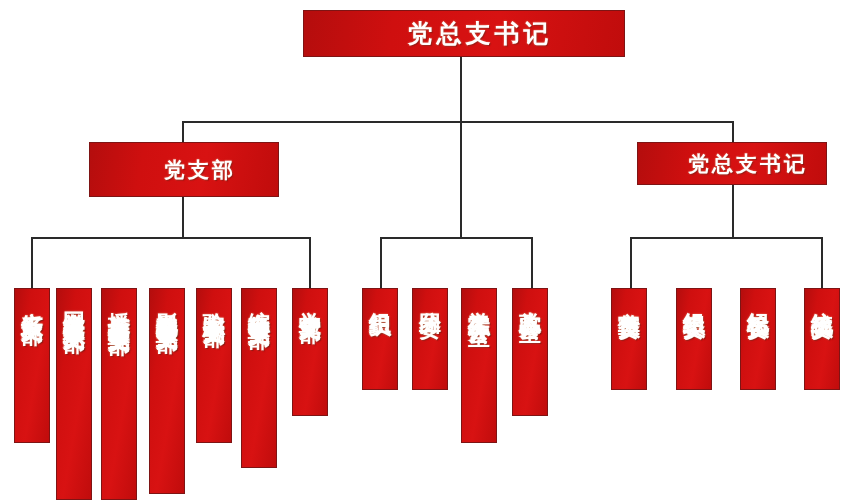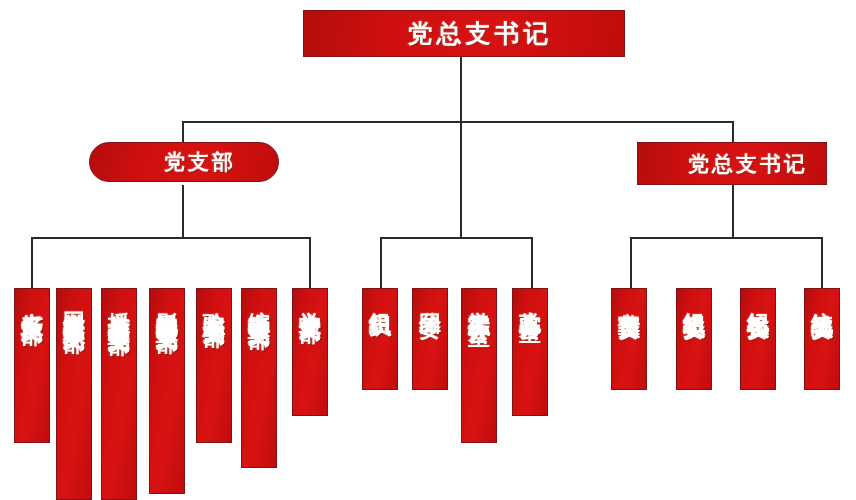--- a/index.html
+++ b/index.html
@@ -95,21 +95,21 @@
   <div class="line v" style="left:531px; top:237px; height:51px;"></div>
 
   <div class="line v" style="left:732px; top:185px; height:53px;"></div>
 
   <div class="line h" style="left:630px; top:237px; width:193px;"></div>
   <div class="line v" style="left:630px; top:237px; height:51px;"></div>
   <div class="line v" style="left:821px; top:237px; height:51px;"></div>
 
   <div class="box horiz root" style="left:303px; top:10px; width:322px; height:47px;">党总支书记</div>
 
-  <div class="box horiz mid" style="left:89px; top:142px; width:190px; height:40px;border-radius:20px;">党支部</div>
+  <div class="box horiz mid" style="left:89px; top:142px; width:190px; height:55px;">党支部</div>
   <div class="box horiz mid" style="left:637px; top:142px; width:190px; height:43px;">党总支书记</div>
 
   <div class="box vert" style="left:14px; top:288px; width:36px; height:155px;">广告系党支部</div>
   <div class="box vert" style="left:56px; top:288px; width:36px; height:212px;">网络与新媒体系党支部</div>
   <div class="box vert" style="left:101px; top:288px; width:36px; height:212px;">播音与主持教研室党支部</div>
   <div class="box vert" style="left:149px; top:288px; width:36px; height:206px;">影视编导教研室党支部</div>
   <div class="box vert" style="left:196px; top:288px; width:36px; height:155px;">实验中心党支部</div>
   <div class="box vert" style="left:241px; top:288px; width:36px; height:180px;">综合教研室党支部</div>
   <div class="box vert" style="left:292px; top:288px; width:36px; height:128px;">学生党支部</div>
 

